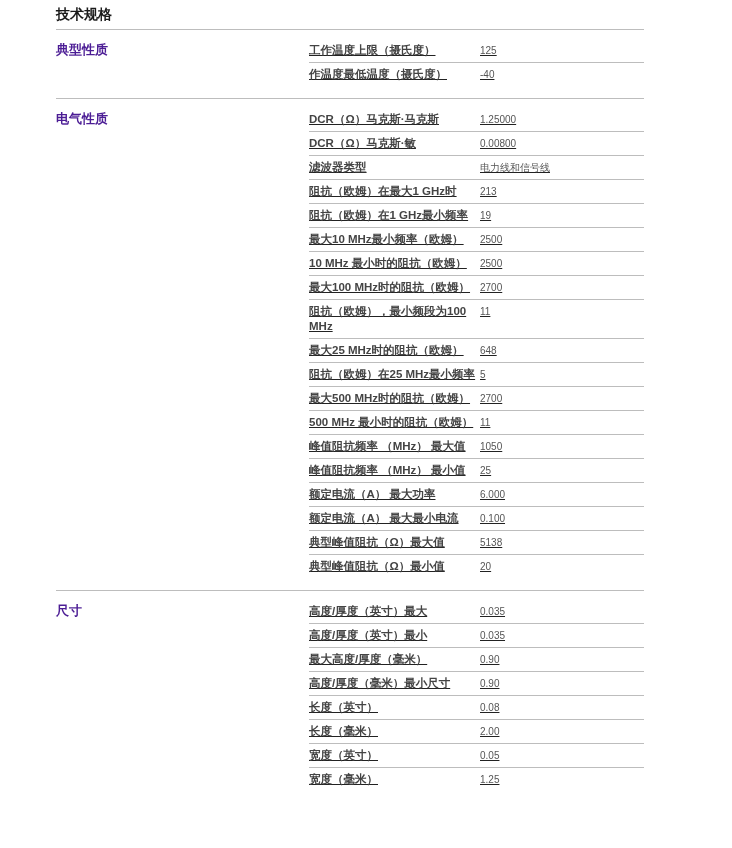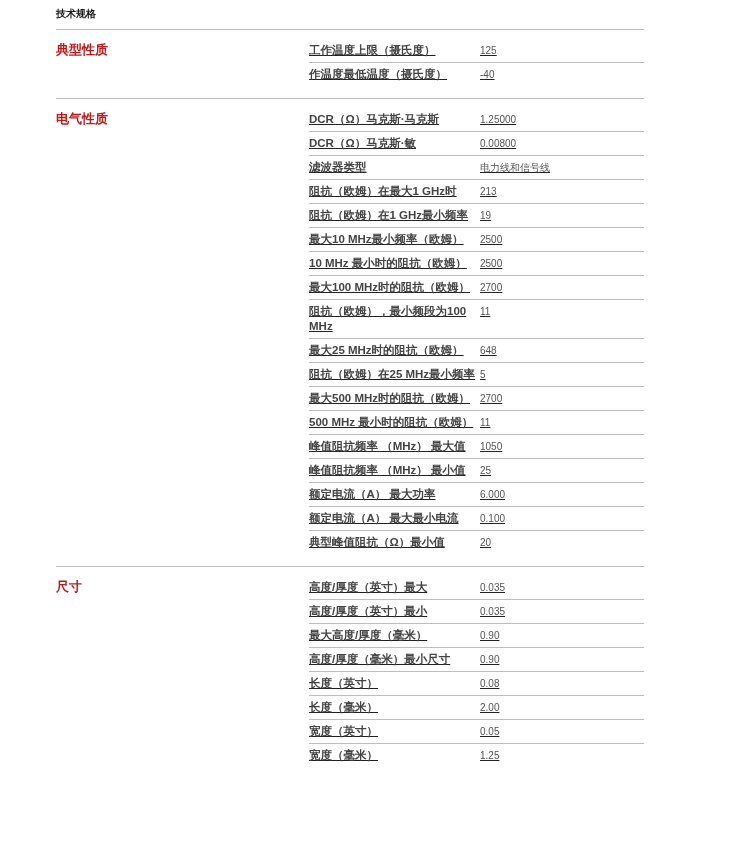--- a/index.html
+++ b/index.html
@@ -1,21 +1,21 @@
 <!DOCTYPE html>
 <html><head>
 <meta charset="utf-8">
 <style>
   html, body { margin:0; padding:0; background:#ffffff; }
   body { width:732px; height:848px; overflow:hidden; font-family:"Liberation Sans","DejaVu Sans",sans-serif; color:#222; }
   .page { position:relative; padding-left:56px; width:588px; }
-  .title { font-size:10px; font-weight:bold; color:#1a1a1a; height:30px; line-height:28px; box-sizing:border-box; padding-top:0; border-bottom:1px solid #bdbdbd; }
+  .title { font-size:14px; font-weight:bold; color:#1a1a1a; height:30px; line-height:28px; box-sizing:border-box; padding-top:0; border-bottom:1px solid #bdbdbd; }
   .section { display:flex; border-bottom:1px solid #bdbdbd; }
   .section:last-child { border-bottom:none; }
-  .sec-name { width:253px; font-size:13px; font-weight:bold; color:#b91c1c; padding-top:11px; }
+  .sec-name { width:253px; font-size:13px; font-weight:bold; color:#4c1d95; padding-top:11px; }
   .rows { flex:1; padding-top:9px; padding-bottom:12px; }
   .section:last-child .rows { padding-bottom:0; }
   .row { display:flex; border-bottom:1px solid #bdbdbd; padding:4px 0 4px 0; min-height:15px;text-decoration:underline; }
   .row:last-child { border-bottom:none; }
   .label { width:171px; font-size:11.5px; font-weight:bold; color:#444; line-height:15px; padding-right:4px; box-sizing:border-box; }
   .value { font-size:10px; color:#555; line-height:15px; }
 </style>
 </head>
 <body>
 
@@ -101,20 +101,24 @@
         </div>
       <div class="row">
           <span class="label">额定电流（A） 最大功率</span>
           <span class="value">6.000</span>
         </div>
       <div class="row">
           <span class="label">额定电流（A） 最大最小电流</span>
           <span class="value">0.100</span>
         </div>
       <div class="row">
+          <span class="label">典型峰值阻抗（Ω）最大值</span>
+          <span class="value">5138</span>
+        </div>
+      <div class="row">
           <span class="label">典型峰值阻抗（Ω）最小值</span>
           <span class="value">20</span>
         </div>
     </div>
   </div>
 
   <div class="section">
     <div class="sec-name">尺寸</div>
     <div class="rows">
       <div class="row">

